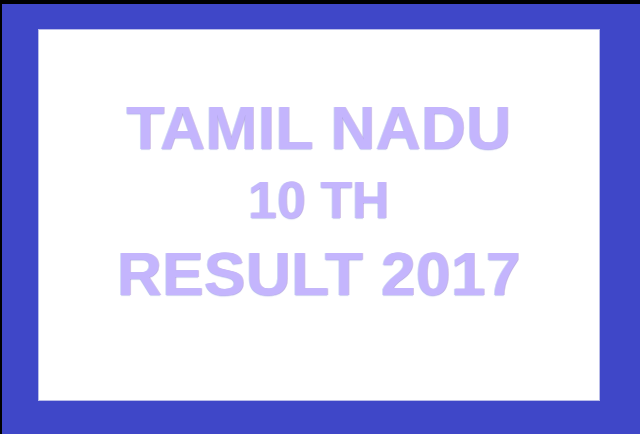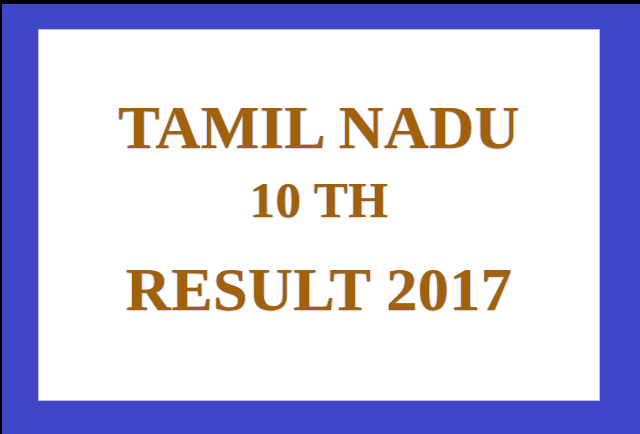--- a/index.html
+++ b/index.html
@@ -102,37 +102,37 @@
     z-index: 4;
     display: flex;
     flex-direction: column;
     align-items: center;
     justify-content: flex-start;
     padding-top: 62px;
     box-sizing: border-box;
   }
   .headline-line {
     display: block;
-    color: #a16207;
-    font-family: Liberation Serif, serif;
+    color: #c4b5fd;
+    font-family: Liberation Sans, sans-serif;
     font-weight: bold;
     font-size: 62px;
     line-height: 73px;
     letter-spacing: 0.5px;
     white-space: pre;
     text-align: center;
     
     text-shadow:
        1px  0px 0px rgba(150,110,200,0.38),
       -1px  0px 0px rgba(130,150,235,0.35),
        0px  1px 1px rgba(90,100,205,0.30);
   }
   .line-1 { font-size: 62px; }
   .line-2 { font-size: 51px; }
-  .line-3 { font-size: 62px; margin-top: 16px; }
+  .line-3 { font-size: 62px; }
 </style>
 </head>
 <body>
 
 <div id="canvas">
 
   <div class="frame"></div>
 
   <div class="panel"></div>
   <div class="panel-hairline-top"></div>

